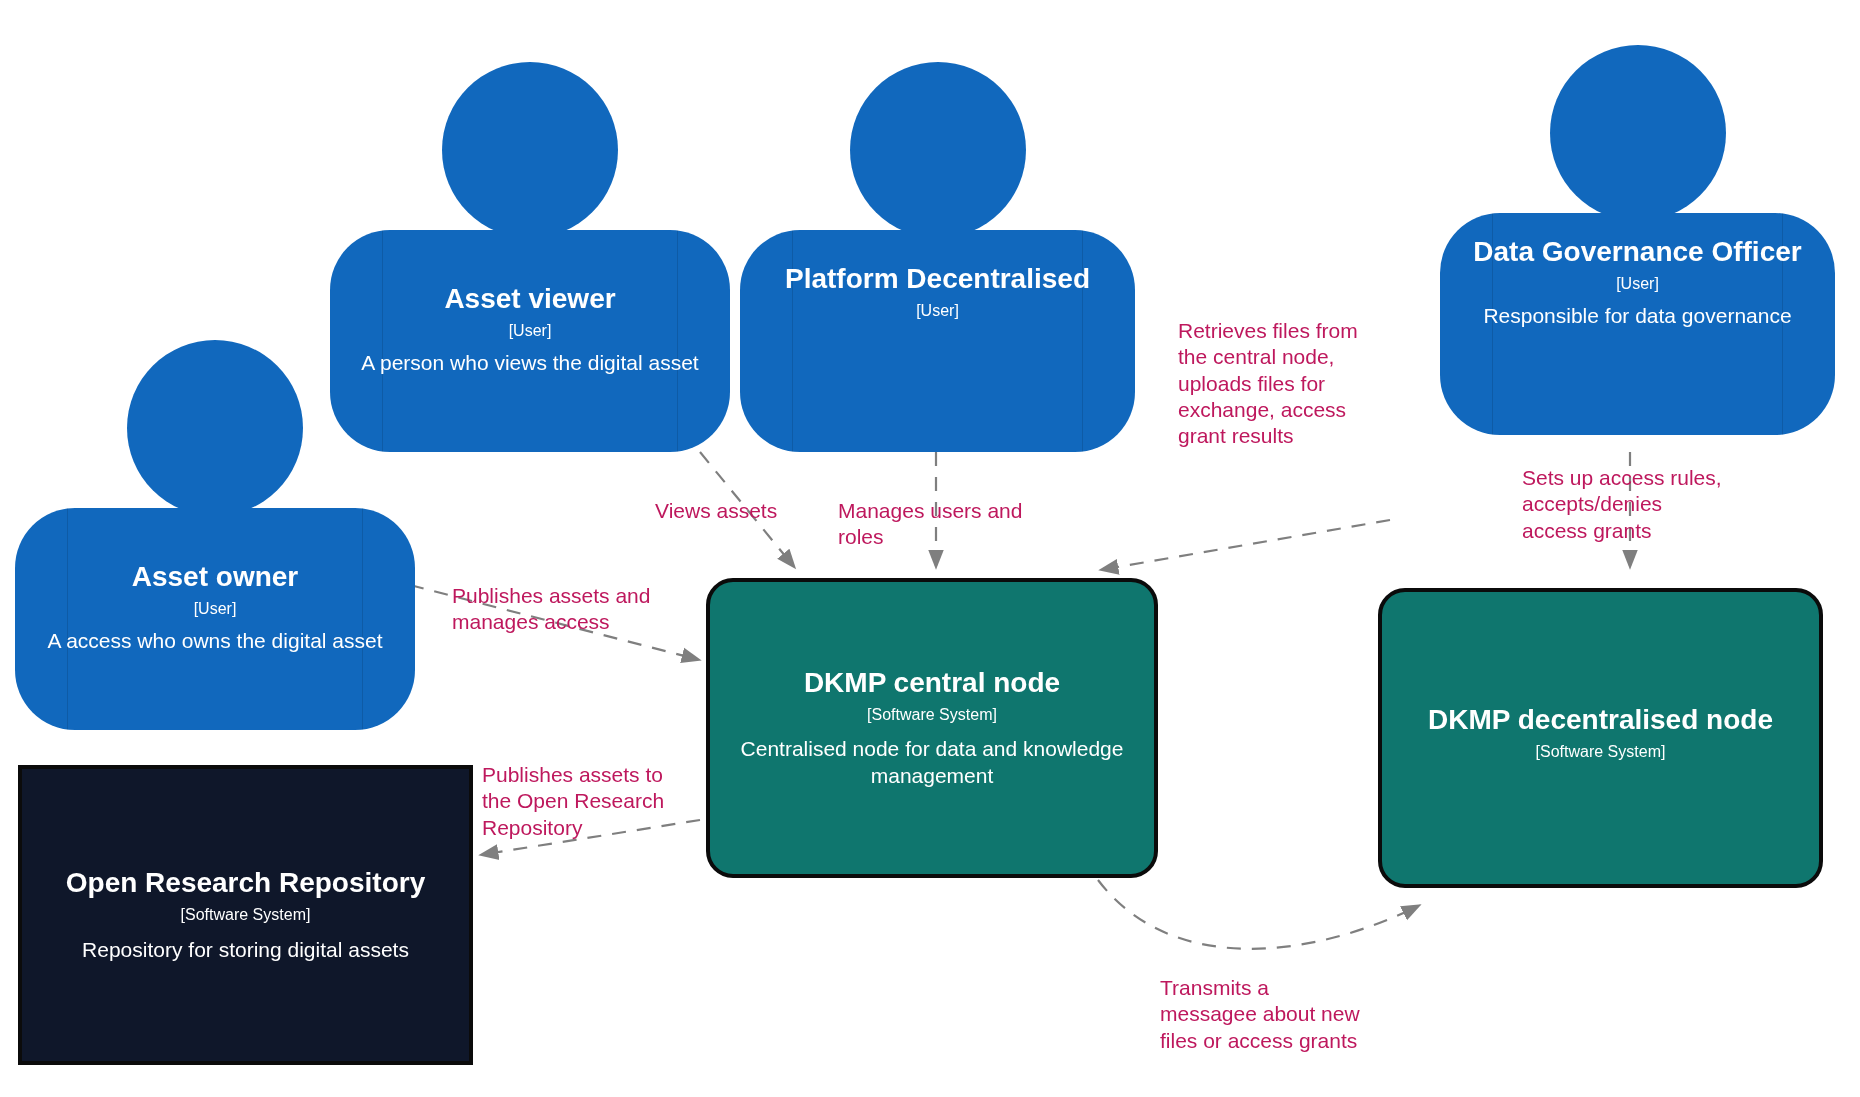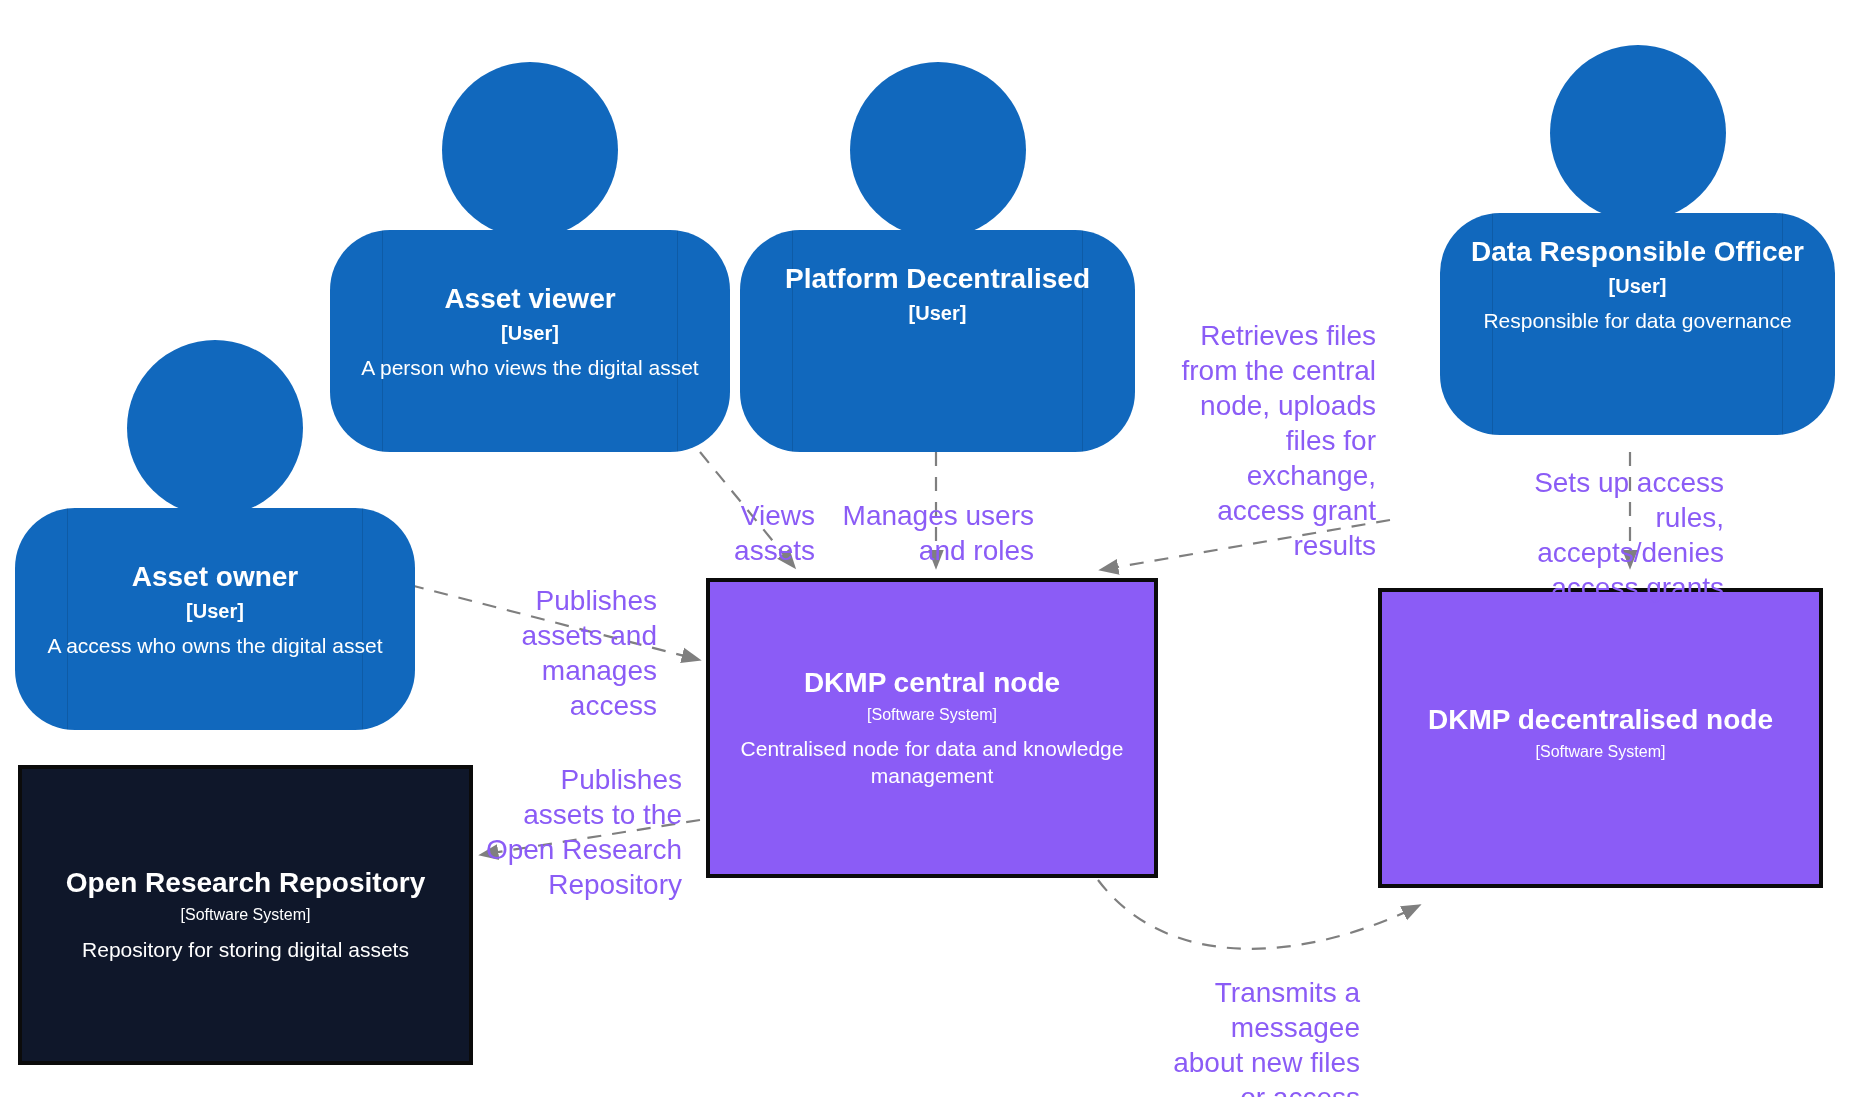--- a/index.html
+++ b/index.html
@@ -65,22 +65,22 @@
     color: #ffffff;
     padding: 0 16px;
   }
   .ptitle {
     font-size: 28px;
     font-weight: bold;
     line-height: 1.18;
     margin: 0;
   }
   .ptype {
-    font-size: 20px;
-    font-weight: bold;
+    font-size: 16px;
+    font-weight: normal;
     line-height: 1.2;
     margin: 6px 0 10px 0;
   }
   .pdesc {
     font-size: 21px;
     font-weight: normal;
     line-height: 1.25;
     margin: 0;
   }
 
@@ -90,21 +90,21 @@
     box-sizing: border-box;
     border: 4px solid #0b0b0b;
     display: flex;
     flex-direction: column;
     justify-content: center;
     align-items: center;
     color: #ffffff;
     padding: 10px 22px;
   }
   .sysbox.green  { background: #0aa martin; }
-  .sysbox.green  { background: #8b5cf6; }
+  .sysbox.green  { background: #0f766e; border-radius: 27px; }
   .sysbox.yellow { background: #0f172a; }
   .stitle {
     font-size: 28px;
     font-weight: bold;
     line-height: 1.18;
     text-align: center;
     margin: 0;
   }
   .stype {
     font-size: 16px;
@@ -116,24 +116,24 @@
     font-size: 21px;
     line-height: 1.28;
     text-align: center;
     margin: 0;
   }
   .sysbox.left-desc .sdesc { text-align: center; width: 100%; }
 
   
   .elabel {
     position: absolute;
-    color: #8b5cf6;
-    font-size: 28px;
+    color: #be185d;
+    font-size: 21px;
     line-height: 1.25;
-    text-align: right;
+    text-align: left;
     white-space: pre-line;
   }
 </style>
 </head>
 <body>
 
 <div id="canvas">
 
   <svg class="edges" viewBox="0 0 1860 1097">
     <defs>
@@ -195,21 +195,21 @@
       </div>
     </div>
   </div>
 
   <div class="person" style="left:1440px; top:45px; width:395px; height:410px;">
     <div class="head" style="width:176px; height:176px;"></div>
     <div class="body" style="top:168px; height:222px;">
       <div class="arm left"></div>
       <div class="arm right"></div>
       <div class="txt" style="padding-top:22px;">
-        <p class="ptitle">Data Responsible Officer</p>
+        <p class="ptitle">Data Governance Officer</p>
         <p class="ptype">[User]</p>
         <p class="pdesc">Responsible for data governance</p>
       </div>
     </div>
   </div>
 
   <div class="person" style="left:15px; top:340px; width:400px; height:390px;">
     <div class="head" style="width:176px; height:176px;"></div>
     <div class="body" style="top:168px; height:222px;">
       <div class="arm left"></div>

